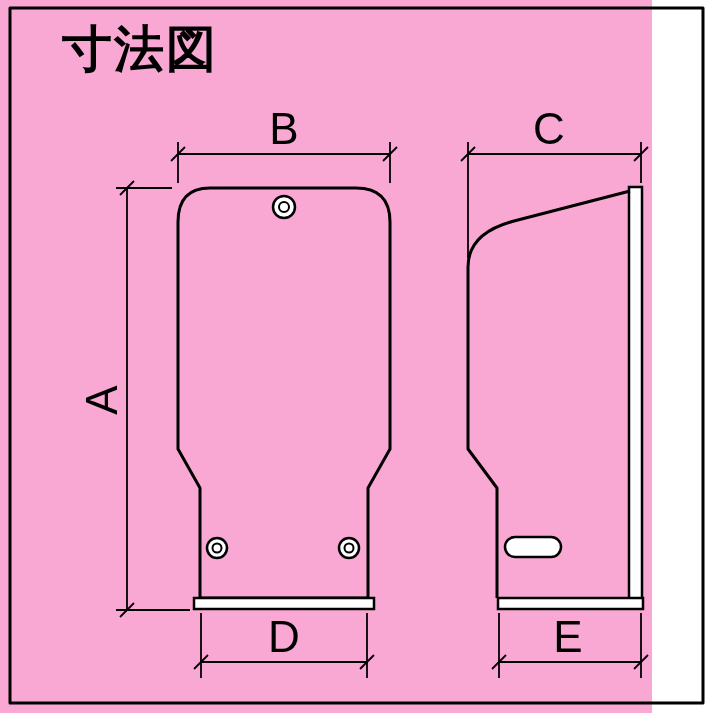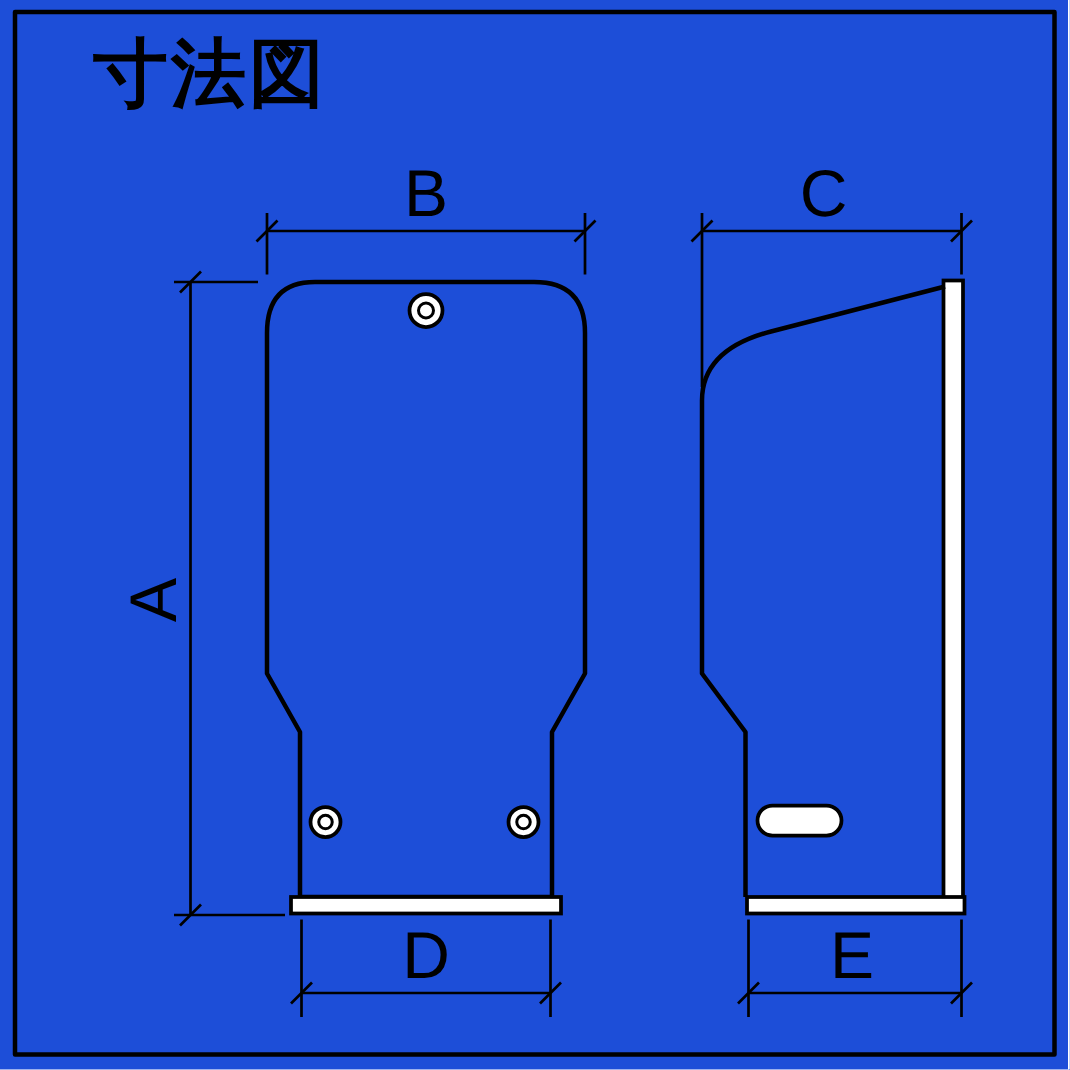--- a/index.html
+++ b/index.html
@@ -2,23 +2,23 @@
 <html><head>
 <meta charset="utf-8">
 <style>
   html, body {
     margin: 0;
     padding: 0;
     background: #ffffff;
   }
   #stage {
     position: relative;
-    width: 712px;
+    width: 652px;
     height: 713px;
-    background: #1d4ed8;
+    background: #f9a8d4;
     font-family: "Liberation Sans", sans-serif;
   }
   svg {
     display: block;
   }
   .outline {
     fill: none;
     stroke: #000000;
     stroke-width: 3;
     stroke-linejoin: round;

